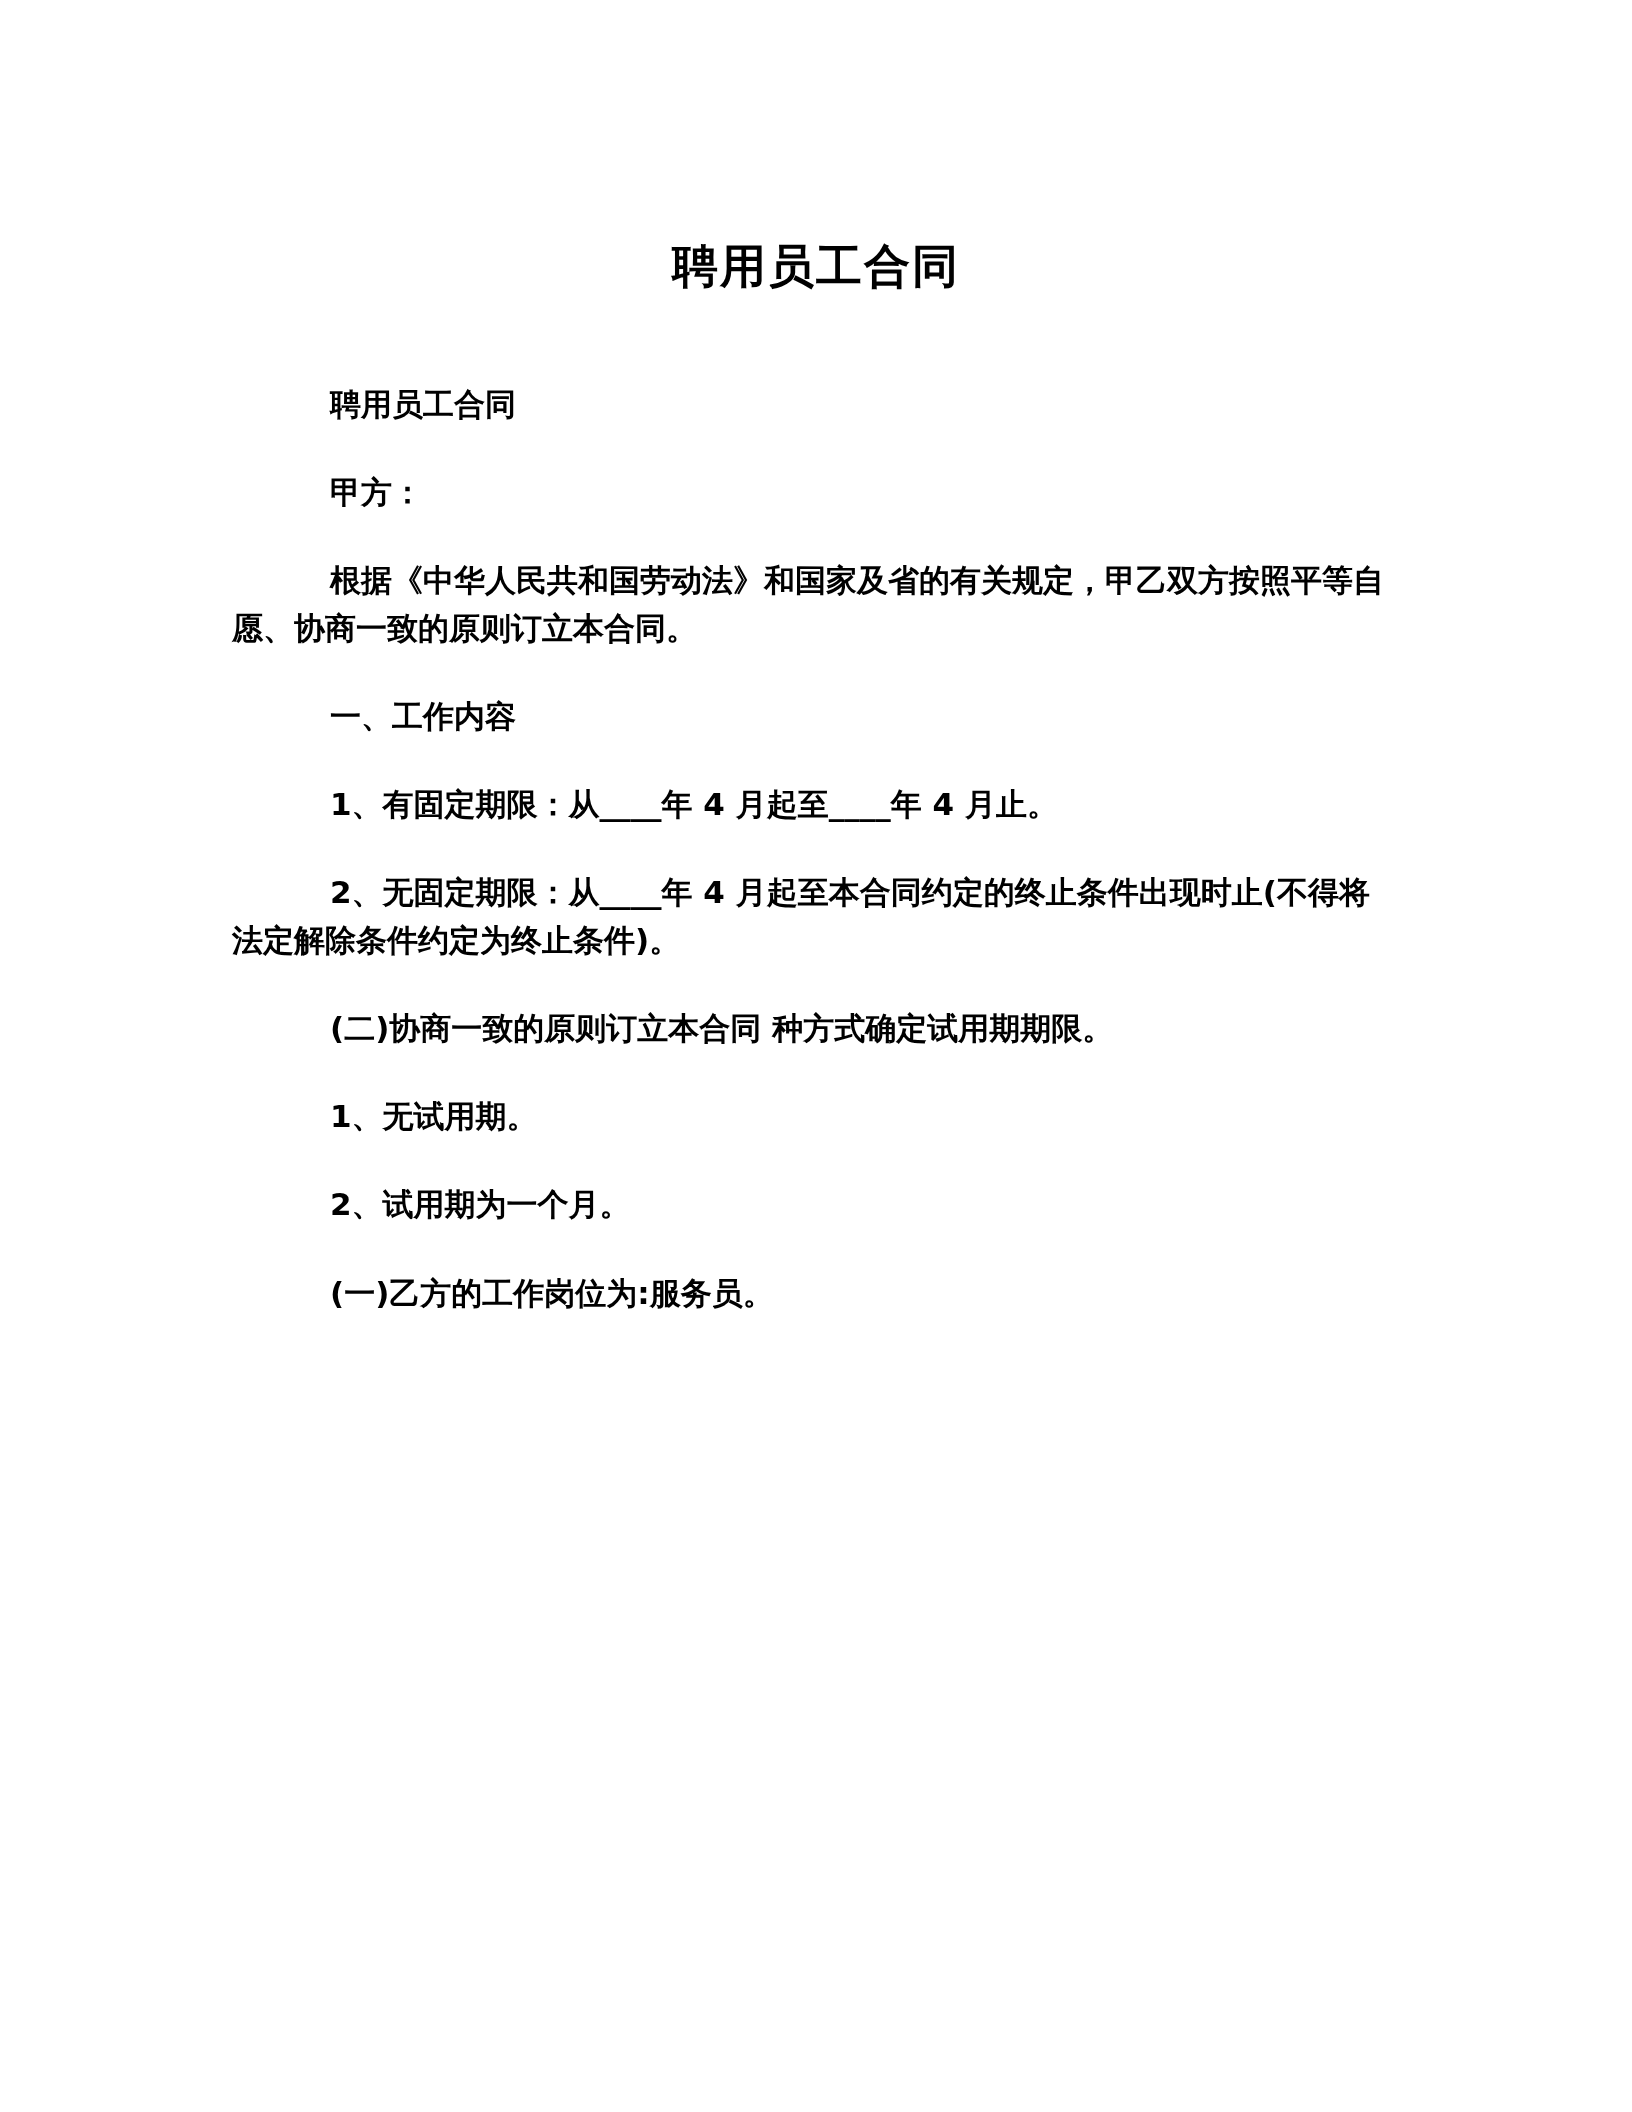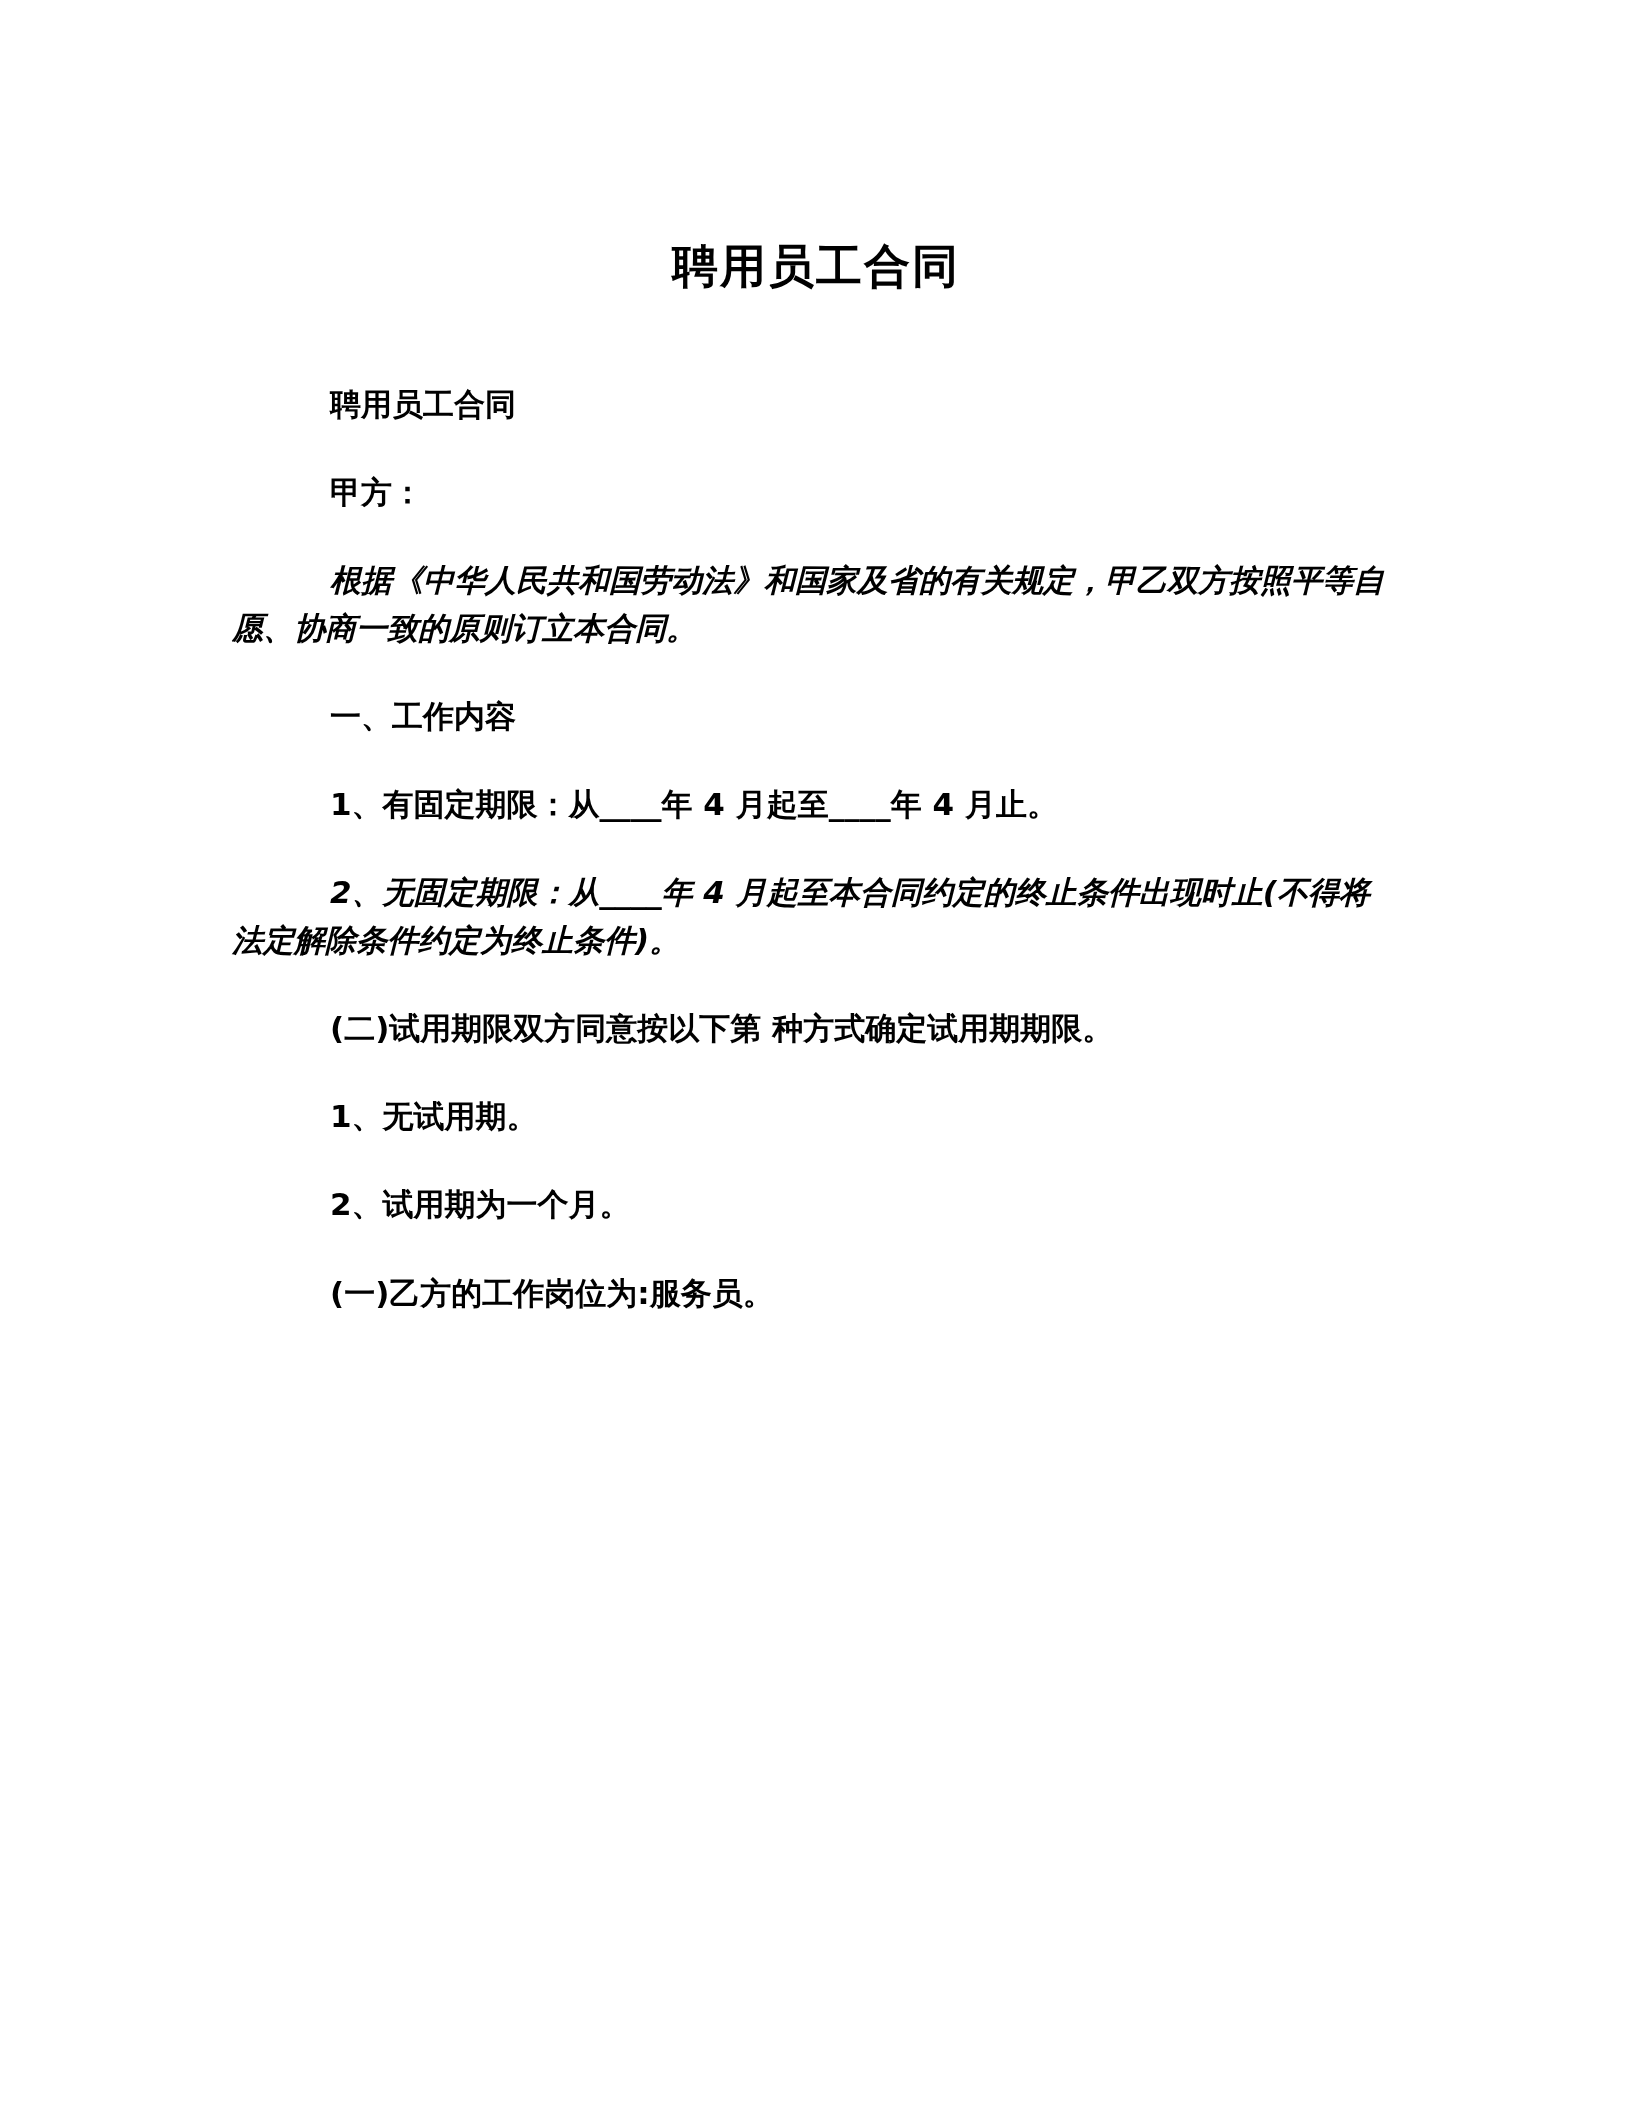--- a/index.html
+++ b/index.html
@@ -45,21 +45,20 @@
     margin: 0 0 40px 0;
     text-align: left;
   }
   .para.indent {
     text-indent: 0;
     padding-left: 98px;
   }
   .para.hang {
     padding-left: 0;
     text-indent: 98px;
-    font-style: italic;
   }
 </style>
 </head>
 <body>
 
 <div class="page">
 
   <h1 class="doc-title">聘用员工合同</h1>
 
   <div class="body-wrap">
@@ -71,21 +70,21 @@
 
     <p class="para hang">根据《中华人民共和国劳动法》和国家及省的有关规定，甲乙双方按照平等自愿、协商一致的原则订立本合同。</p>
 
     <p class="para indent">一、工作内容</p>
 
 
     <p class="para indent">1、有固定期限：从____年 4 月起至____年 4 月止。</p>
 
     <p class="para hang">2、无固定期限：从____年 4 月起至本合同约定的终止条件出现时止(不得将法定解除条件约定为终止条件)。</p>
 
-    <p class="para indent">(二)试用期限双方同意按以下第 种方式确定试用期期限。</p>
+    <p class="para indent">(二)协商一致的原则订立本合同 种方式确定试用期期限。</p>
 
     <p class="para indent">1、无试用期。</p>
 
     <p class="para indent">2、试用期为一个月。</p>
 
 
     <p class="para indent">(一)乙方的工作岗位为:服务员。</p>
 
   </div>
 </div>

